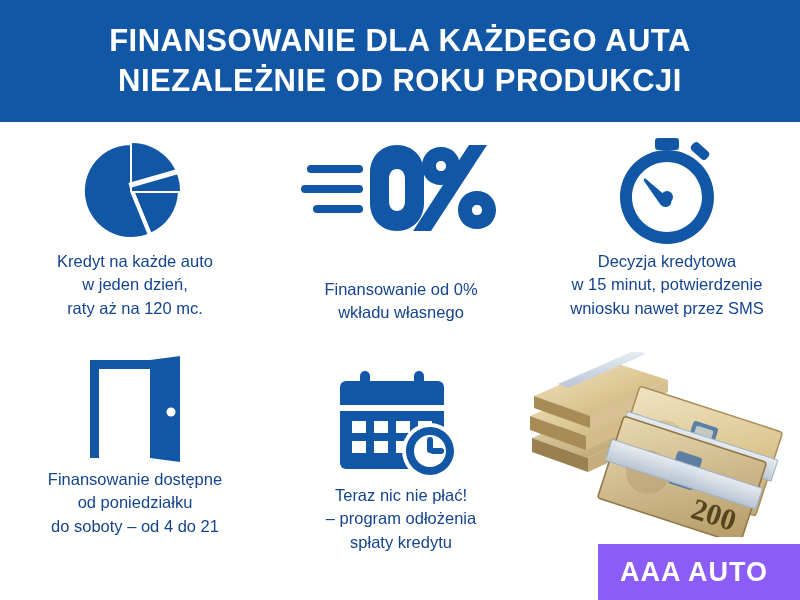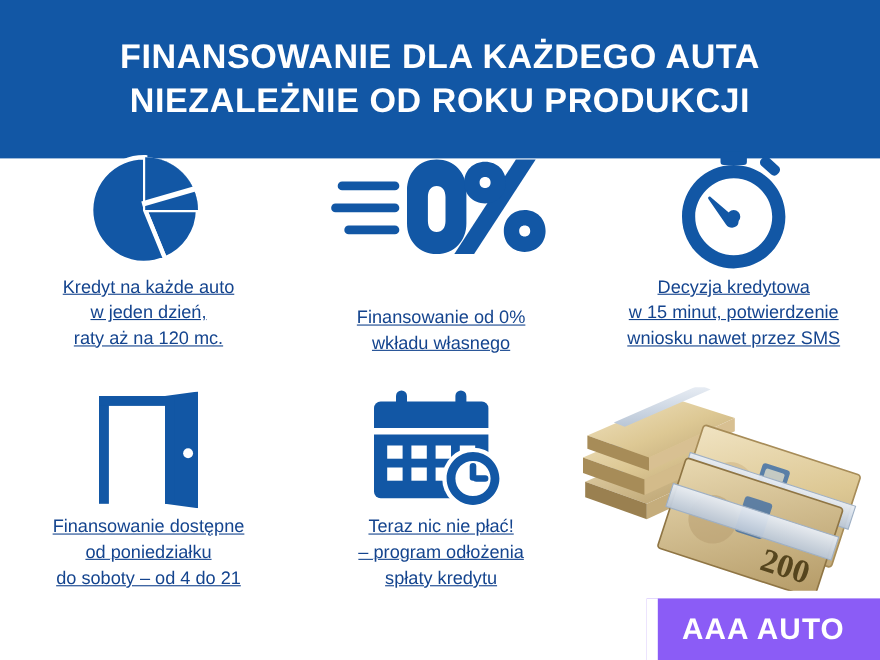--- a/index.html
+++ b/index.html
@@ -19,21 +19,21 @@
     height: 600px;
     background: #ffffff;
     box-sizing: border-box;
   }
   
   .header {
     position: absolute;
     left: 0;
     top: 0;
     width: 800px;
-    height: 144px;
+    height: 122px;
     background: #1257a5;
     color: #ffffff;
     display: flex;
     flex-direction: column;
     align-items: center;
     justify-content: center;
     text-align: center;
   }
   .header .line {
     font-size: 31px;
@@ -64,28 +64,27 @@
     display: flex;
     align-items: center;
     justify-content: center;
   }
   .cell .caption {
     color: #14448e;
     font-size: 16.5px;
     line-height: 1.42;
     font-weight: normal;
     white-space: pre-line;
-    text-decoration: underline;
   }
   
   .c1 { left: 2px;   top: 10px; }
   .c2 { left: 268px; top: 10px; gap: 28px; }
   .c3 { left: 534px; top: 10px; }
   .c4 { left: 2px;   top: 228px; }
-  .c5 { left: 268px; top: 228px; }
+  .c5 { left: 268px; top: 244px; }
 
   
   .money {
     position: absolute;
     left: 520px;
     top: 352px;
     width: 280px;
     height: 185px;
   }
   .money svg { display: block; }

